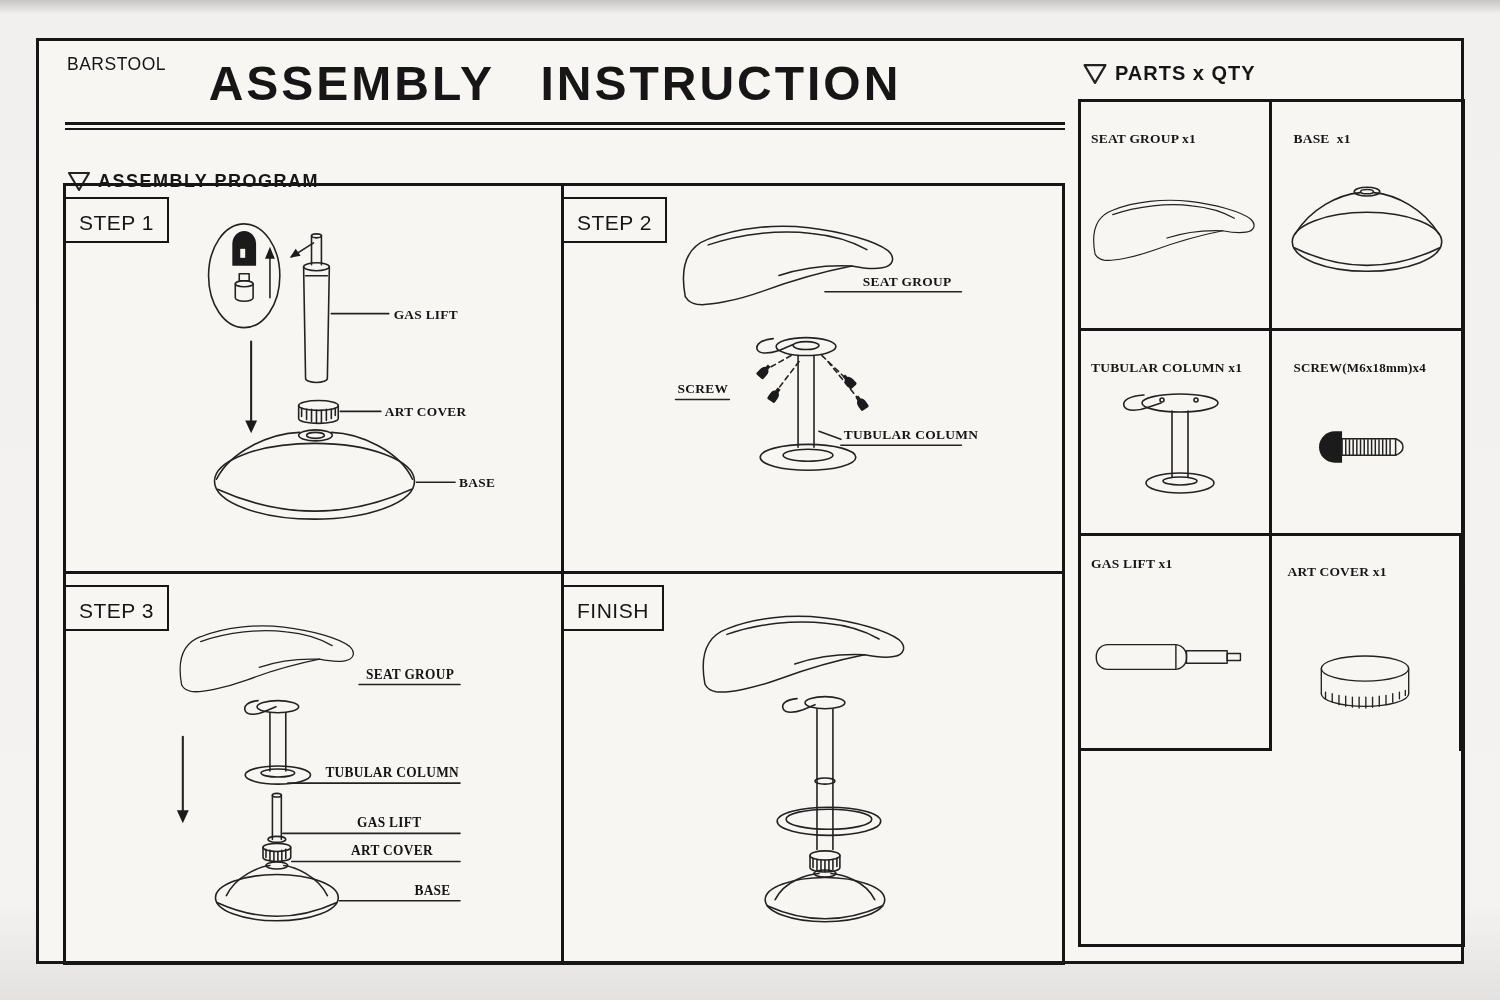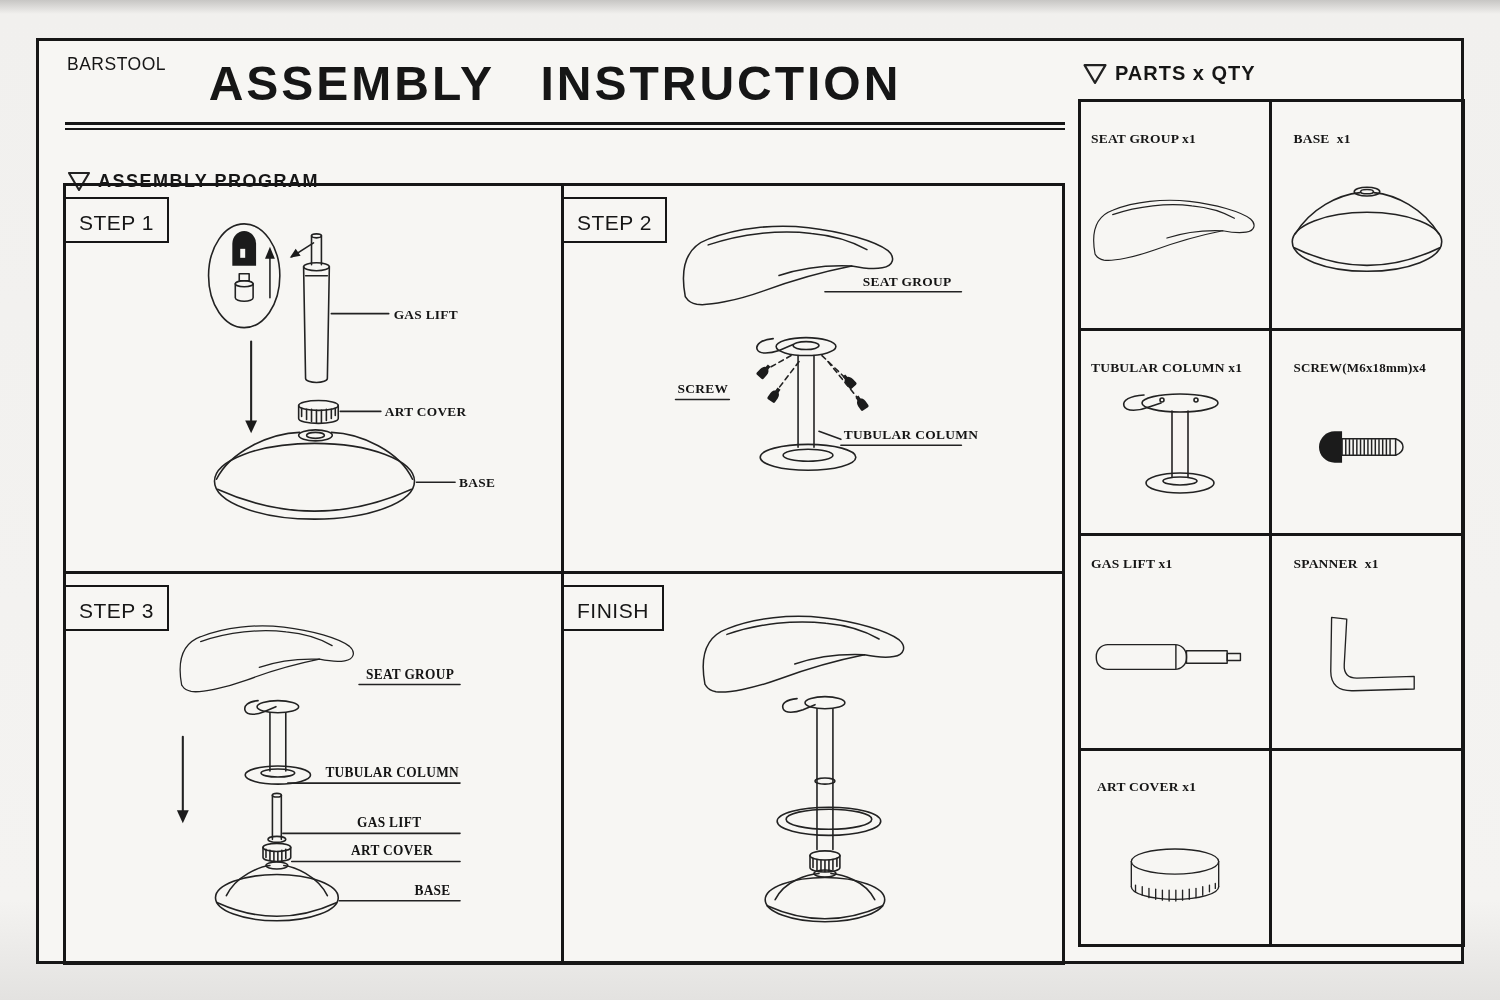--- a/index.html
+++ b/index.html
@@ -348,28 +348,20 @@
       <div class="part-art pt">
         <svg width="168" height="50" viewBox="0 0 190 56">
           <rect class="ink" x="6" y="14" width="102" height="28" rx="13"></rect>
           <line class="ink" x1="96" y1="15" x2="96" y2="41"></line>
           <rect class="ink" x="108" y="21" width="46" height="14"></rect>
           <rect class="ink" x="154" y="24" width="15" height="8"></rect>
         </svg>
       </div>
     </div>
 
-    <div class="part-cell bb">
-      <div class="part-label rcol mid">SPANNER  x1</div>
-      <div class="part-art pt">
-        <svg width="118" height="96" viewBox="0 0 140 110">
-          <path class="ink" d="M28,8 L46,10 L43,64 Q42,80 58,80 L126,78 L126,93 L54,95 Q27,96 27,72 Z"></path>
-        </svg>
-      </div>
-    </div>
 
     <div class="part-cell br">
       <div class="part-label acv">ART COVER x1</div>
       <div class="part-art low">
         <svg width="126" height="86" viewBox="0 0 150 100">
           <ellipse class="ink" cx="75" cy="34" rx="52" ry="15"></ellipse>
           <line class="ink" x1="23" y1="34" x2="23" y2="64"></line>
           <line class="ink" x1="127" y1="34" x2="127" y2="64"></line>
           <path class="ink" d="M23,64 A52,15 0 0 0 127,64"></path>
           <line class="ink" x1="28" y1="62" x2="28" y2="70"></line>

